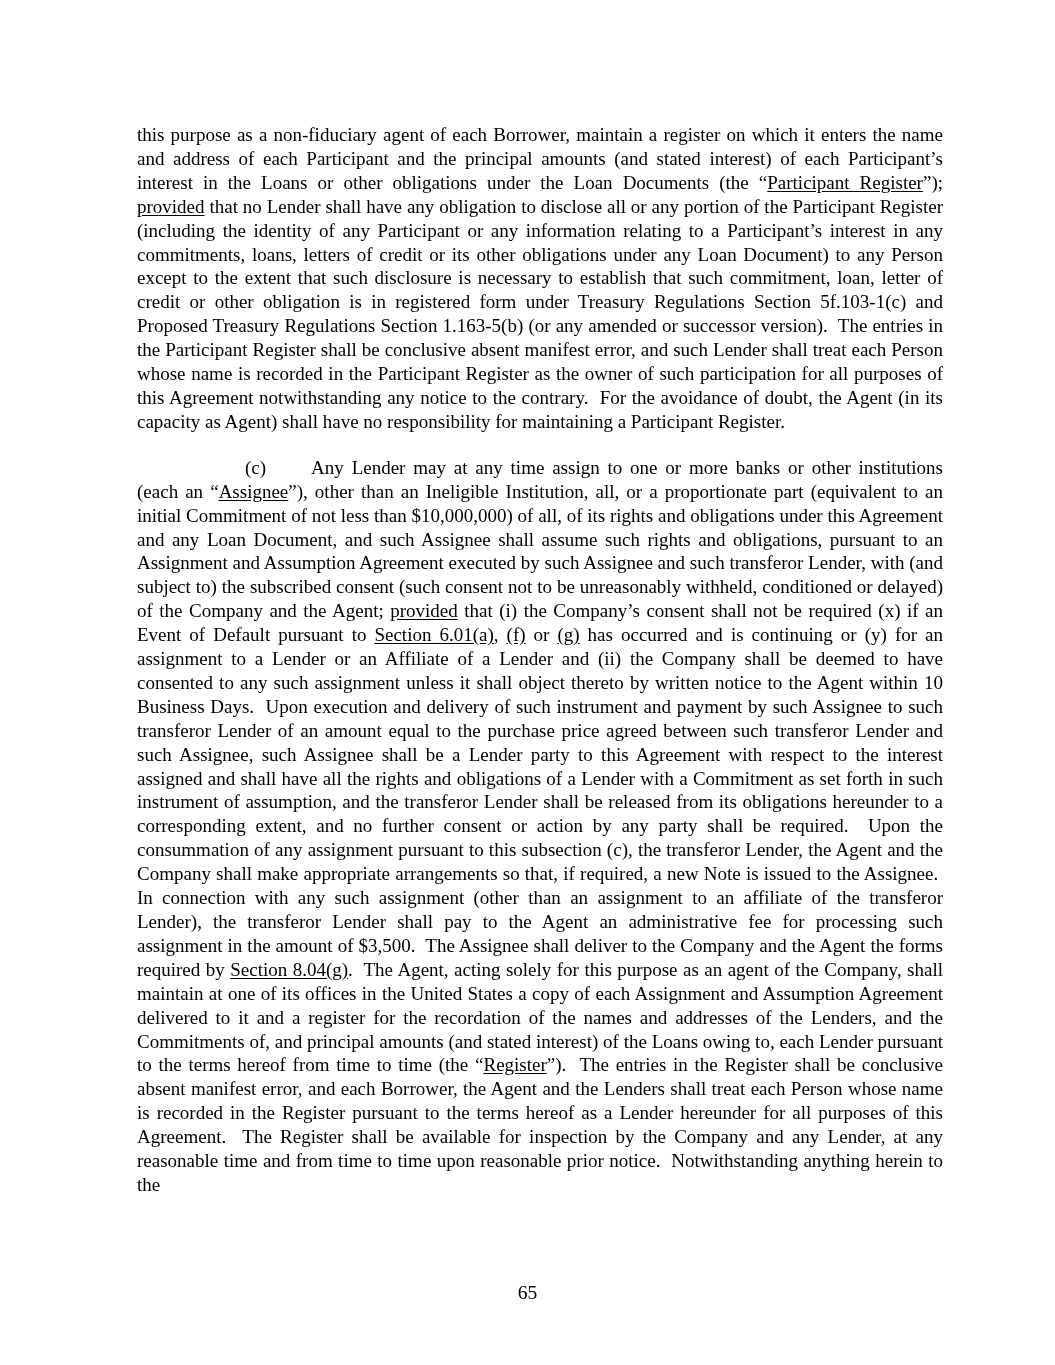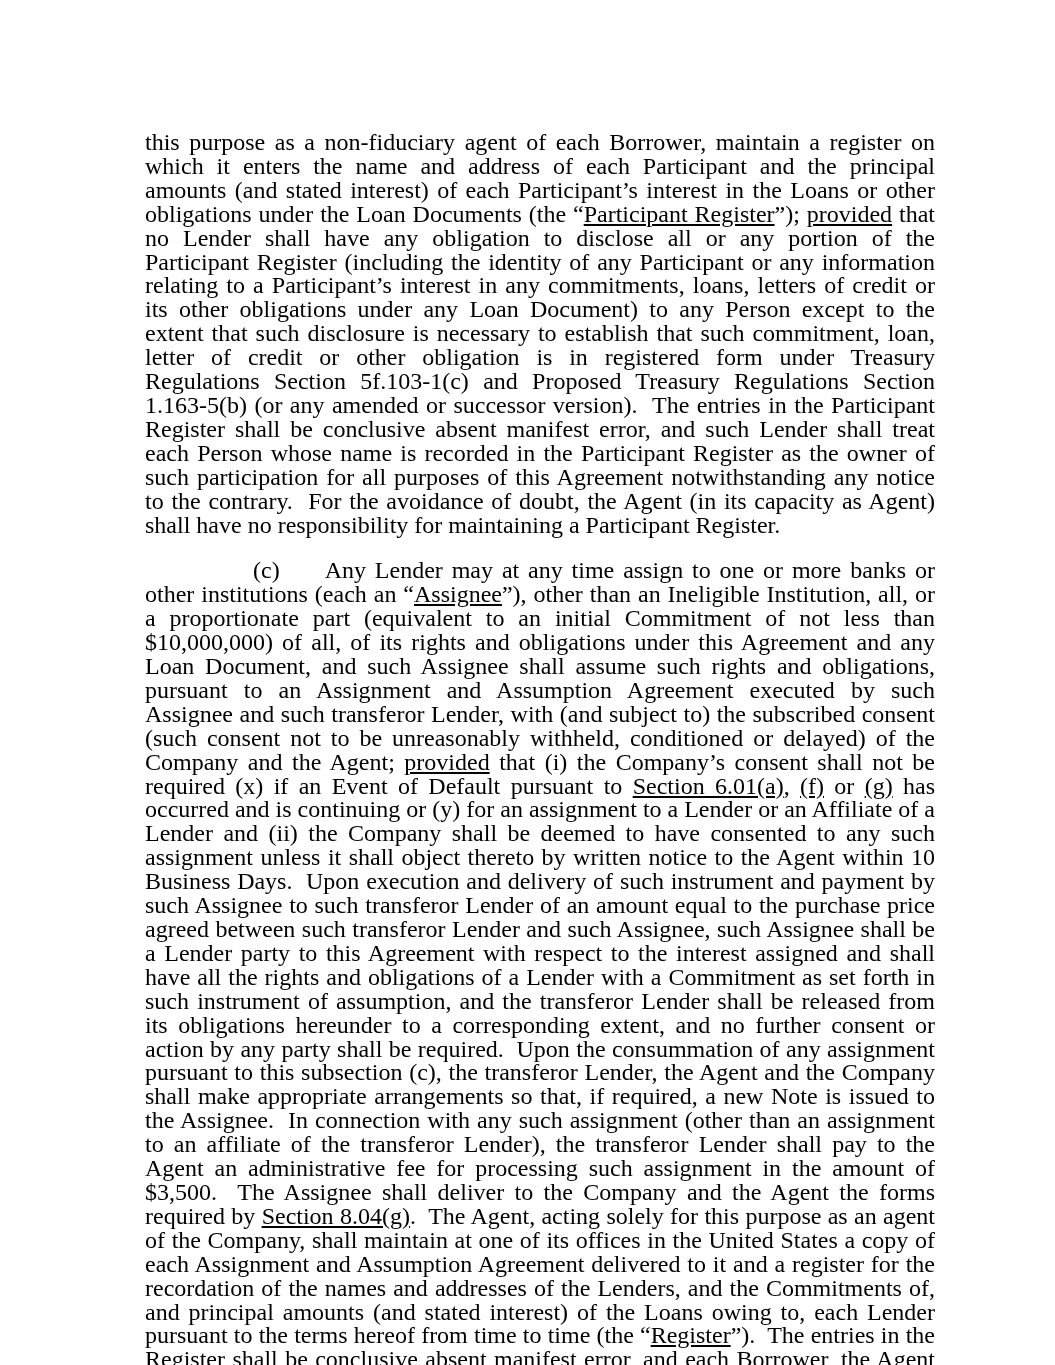--- a/index.html
+++ b/index.html
@@ -16,23 +16,23 @@
     font-family: "Liberation Serif", "DejaVu Serif", serif;
     color: #000000;
   }
   .textblock {
     position: absolute;
     left: 137px;
     top: 123px;
     width: 806px;
   }
   .textblock p {
-    margin: 8px;
+    margin: 0;
     padding: 0;
-    font-size: 24px;
+    font-size: 19px;
     line-height: 23.9px;
     text-align: justify;
     text-justify: inter-word;
     letter-spacing: 0;
   }
   .textblock p + p {
     margin-top: 22px;
   }
   .textblock p.indented {
     text-indent: 108px;
@@ -56,13 +56,14 @@
   }
 </style>
 </head>
 <body>
 
 <div class="page">
   <div class="textblock">
       <p><span>this purpose as a non-fiduciary agent of each Borrower, maintain a register on which it enters the name and address of each Participant and the principal amounts (and stated interest) of each Participant’s interest in the Loans or other obligations under the Loan Documents (the “</span><span class="u">Participant Register</span><span>”); </span><span class="u">provided</span><span> that no Lender shall have any obligation to disclose all or any portion of the Participant Register (including the identity of any Participant or any information relating to a Participant’s interest in any commitments, loans, letters of credit or its other obligations under any Loan Document) to any Person except to the extent that such disclosure is necessary to establish that such commitment, loan, letter of credit or other obligation is in registered form under Treasury Regulations Section 5f.103-1(c) and Proposed Treasury Regulations Section 1.163-5(b) (or any amended or successor version).&nbsp; The entries in the Participant Register shall be conclusive absent manifest error, and such Lender shall treat each Person whose name is recorded in the Participant Register as the owner of such participation for all purposes of this Agreement notwithstanding any notice to the contrary.&nbsp; For the avoidance of doubt, the Agent (in its capacity as Agent) shall have no responsibility for maintaining a Participant Register.</span></p>
       <p class="indented"><span>(c)</span><span class="tab"></span><span>Any Lender may at any time assign to one or more banks or other institutions (each an “</span><span class="u">Assignee</span><span>”), other than an Ineligible Institution, all, or a proportionate part (equivalent to an initial Commitment of not less than $10,000,000) of all, of its rights and obligations under this Agreement and any Loan Document, and such Assignee shall assume such rights and obligations, pursuant to an Assignment and Assumption Agreement executed by such Assignee and such transferor Lender, with (and subject to) the subscribed consent (such consent not to be unreasonably withheld, conditioned or delayed) of the Company and the Agent; </span><span class="u">provided</span><span> that (i) the Company’s consent shall not be required (x) if an Event of Default pursuant to </span><span class="u">Section 6.01(a)</span><span>, </span><span class="u">(f)</span><span> or </span><span class="u">(g)</span><span> has occurred and is continuing or (y) for an assignment to a Lender or an Affiliate of a Lender and (ii) the Company shall be deemed to have consented to any such assignment unless it shall object thereto by written notice to the Agent within 10 Business Days.&nbsp; Upon execution and delivery of such instrument and payment by such Assignee to such transferor Lender of an amount equal to the purchase price agreed between such transferor Lender and such Assignee, such Assignee shall be a Lender party to this Agreement with respect to the interest assigned and shall have all the rights and obligations of a Lender with a Commitment as set forth in such instrument of assumption, and the transferor Lender shall be released from its obligations hereunder to a corresponding extent, and no further consent or action by any party shall be required.&nbsp; Upon the consummation of any assignment pursuant to this subsection (c), the transferor Lender, the Agent and the Company shall make appropriate arrangements so that, if required, a new Note is issued to the Assignee.&nbsp; In connection with any such assignment (other than an assignment to an affiliate of the transferor Lender), the transferor Lender shall pay to the Agent an administrative fee for processing such assignment in the amount of $3,500.&nbsp; The Assignee shall deliver to the Company and the Agent the forms required by </span><span class="u">Section 8.04(g)</span><span>.&nbsp; The Agent, acting solely for this purpose as an agent of the Company, shall maintain at one of its offices in the United States a copy of each Assignment and Assumption Agreement delivered to it and a register for the recordation of the names and addresses of the Lenders, and the Commitments of, and principal amounts (and stated interest) of the Loans owing to, each Lender pursuant to the terms hereof from time to time (the “</span><span class="u">Register</span><span>”).&nbsp; The entries in the Register shall be conclusive absent manifest error, and each Borrower, the Agent and the Lenders shall treat each Person whose name is recorded in the Register pursuant to the terms hereof as a Lender hereunder for all purposes of this Agreement.&nbsp; The Register shall be available for inspection by the Company and any Lender, at any reasonable time and from time to time upon reasonable prior notice.&nbsp; Notwithstanding anything herein to the</span></p>
     </div>
+  <div class="page-number">65</div>
 </div>
 
 </body></html>

